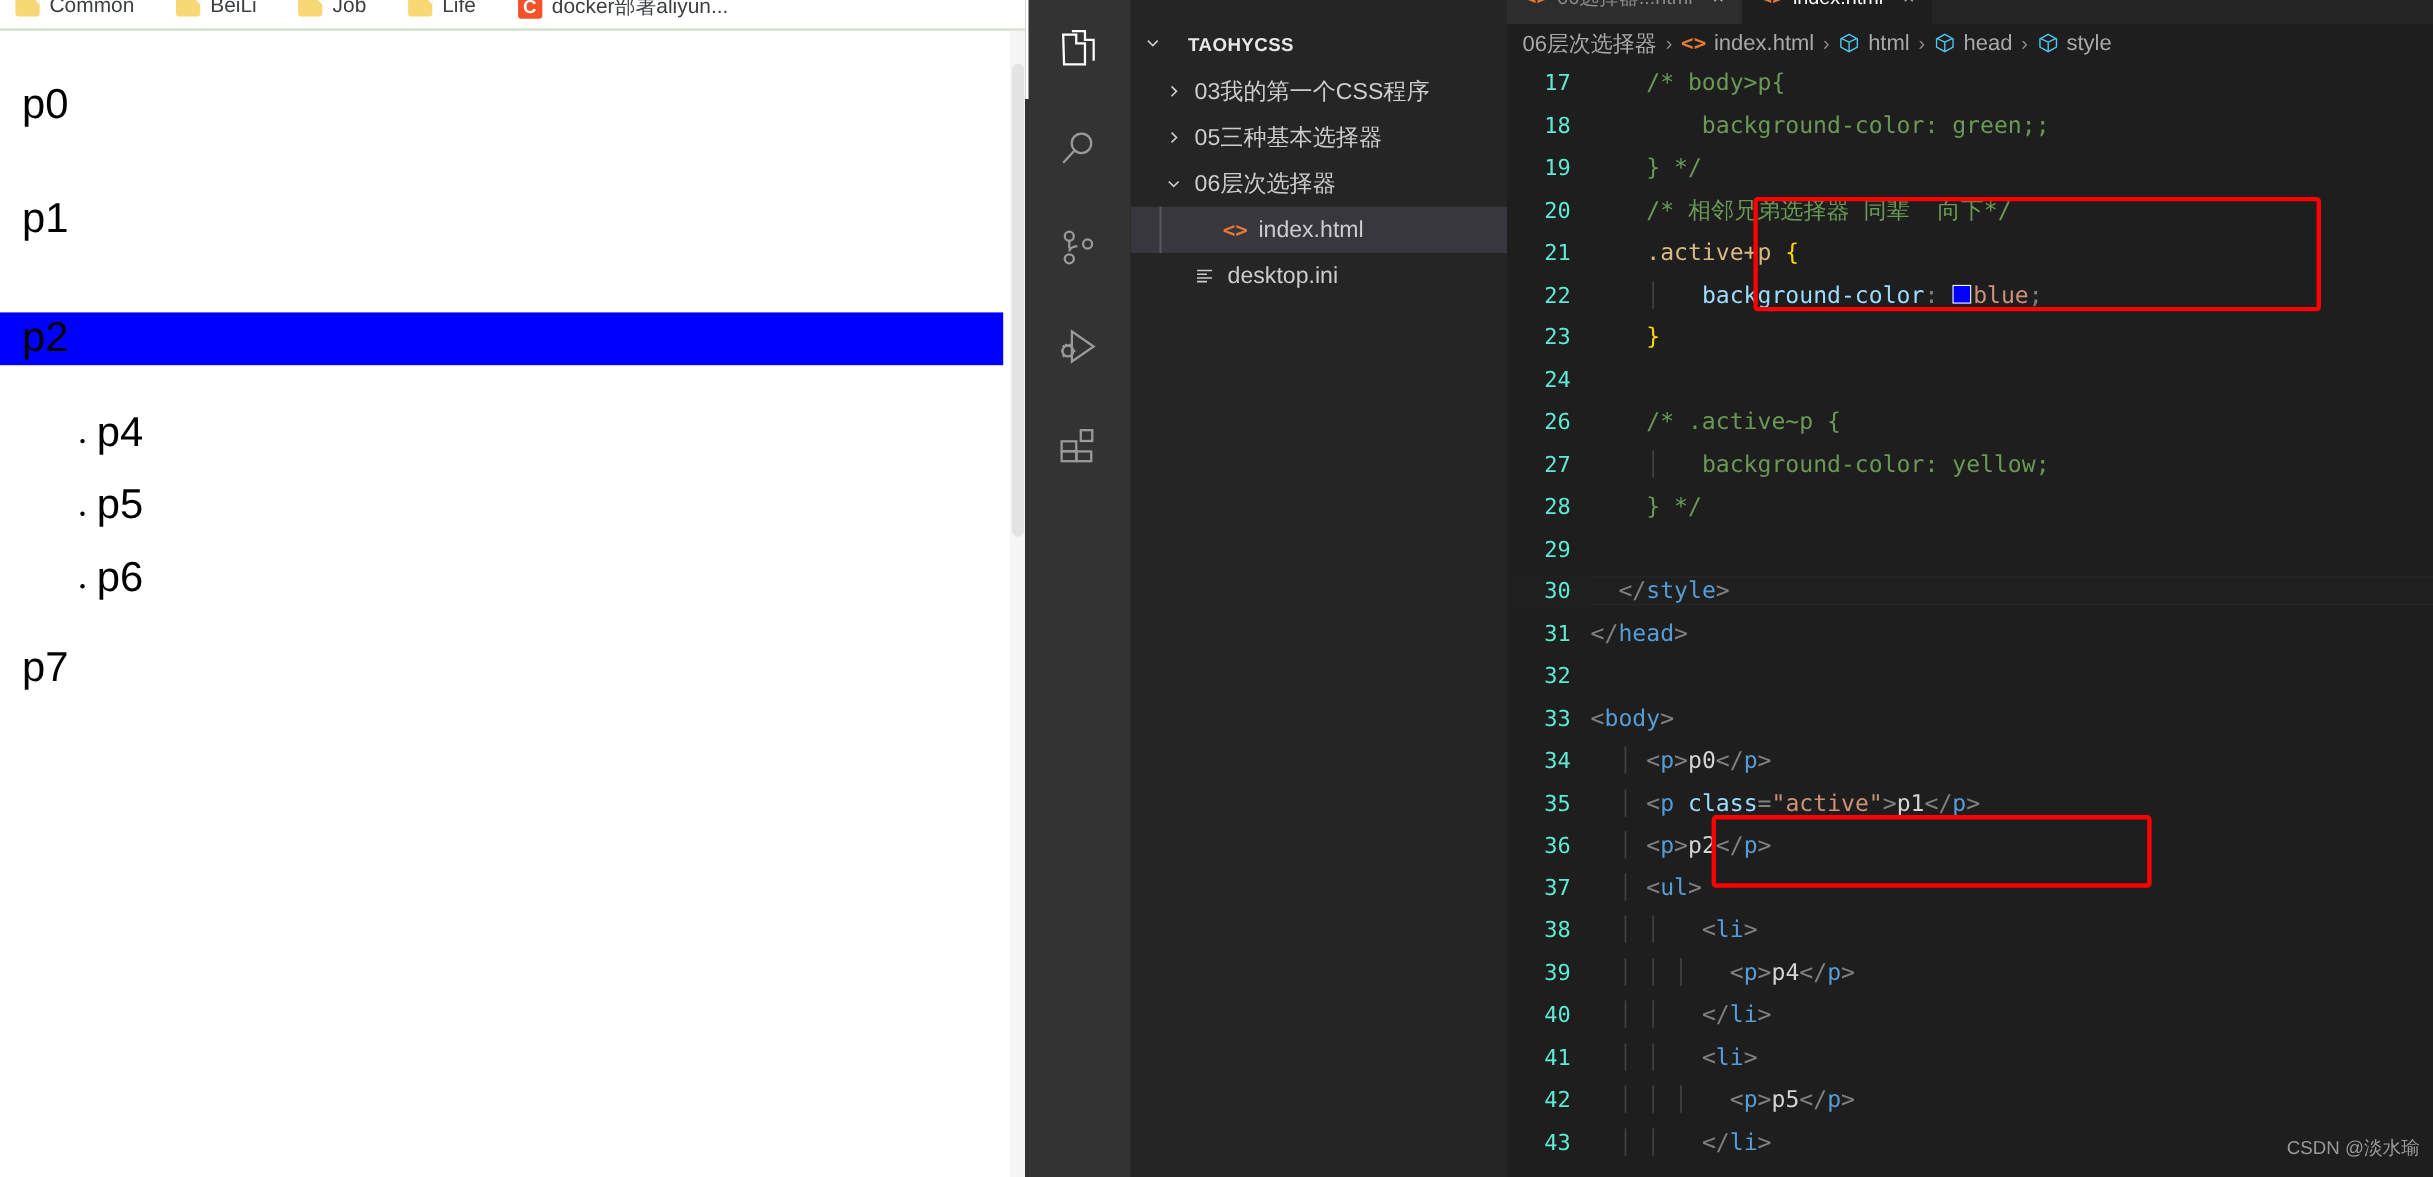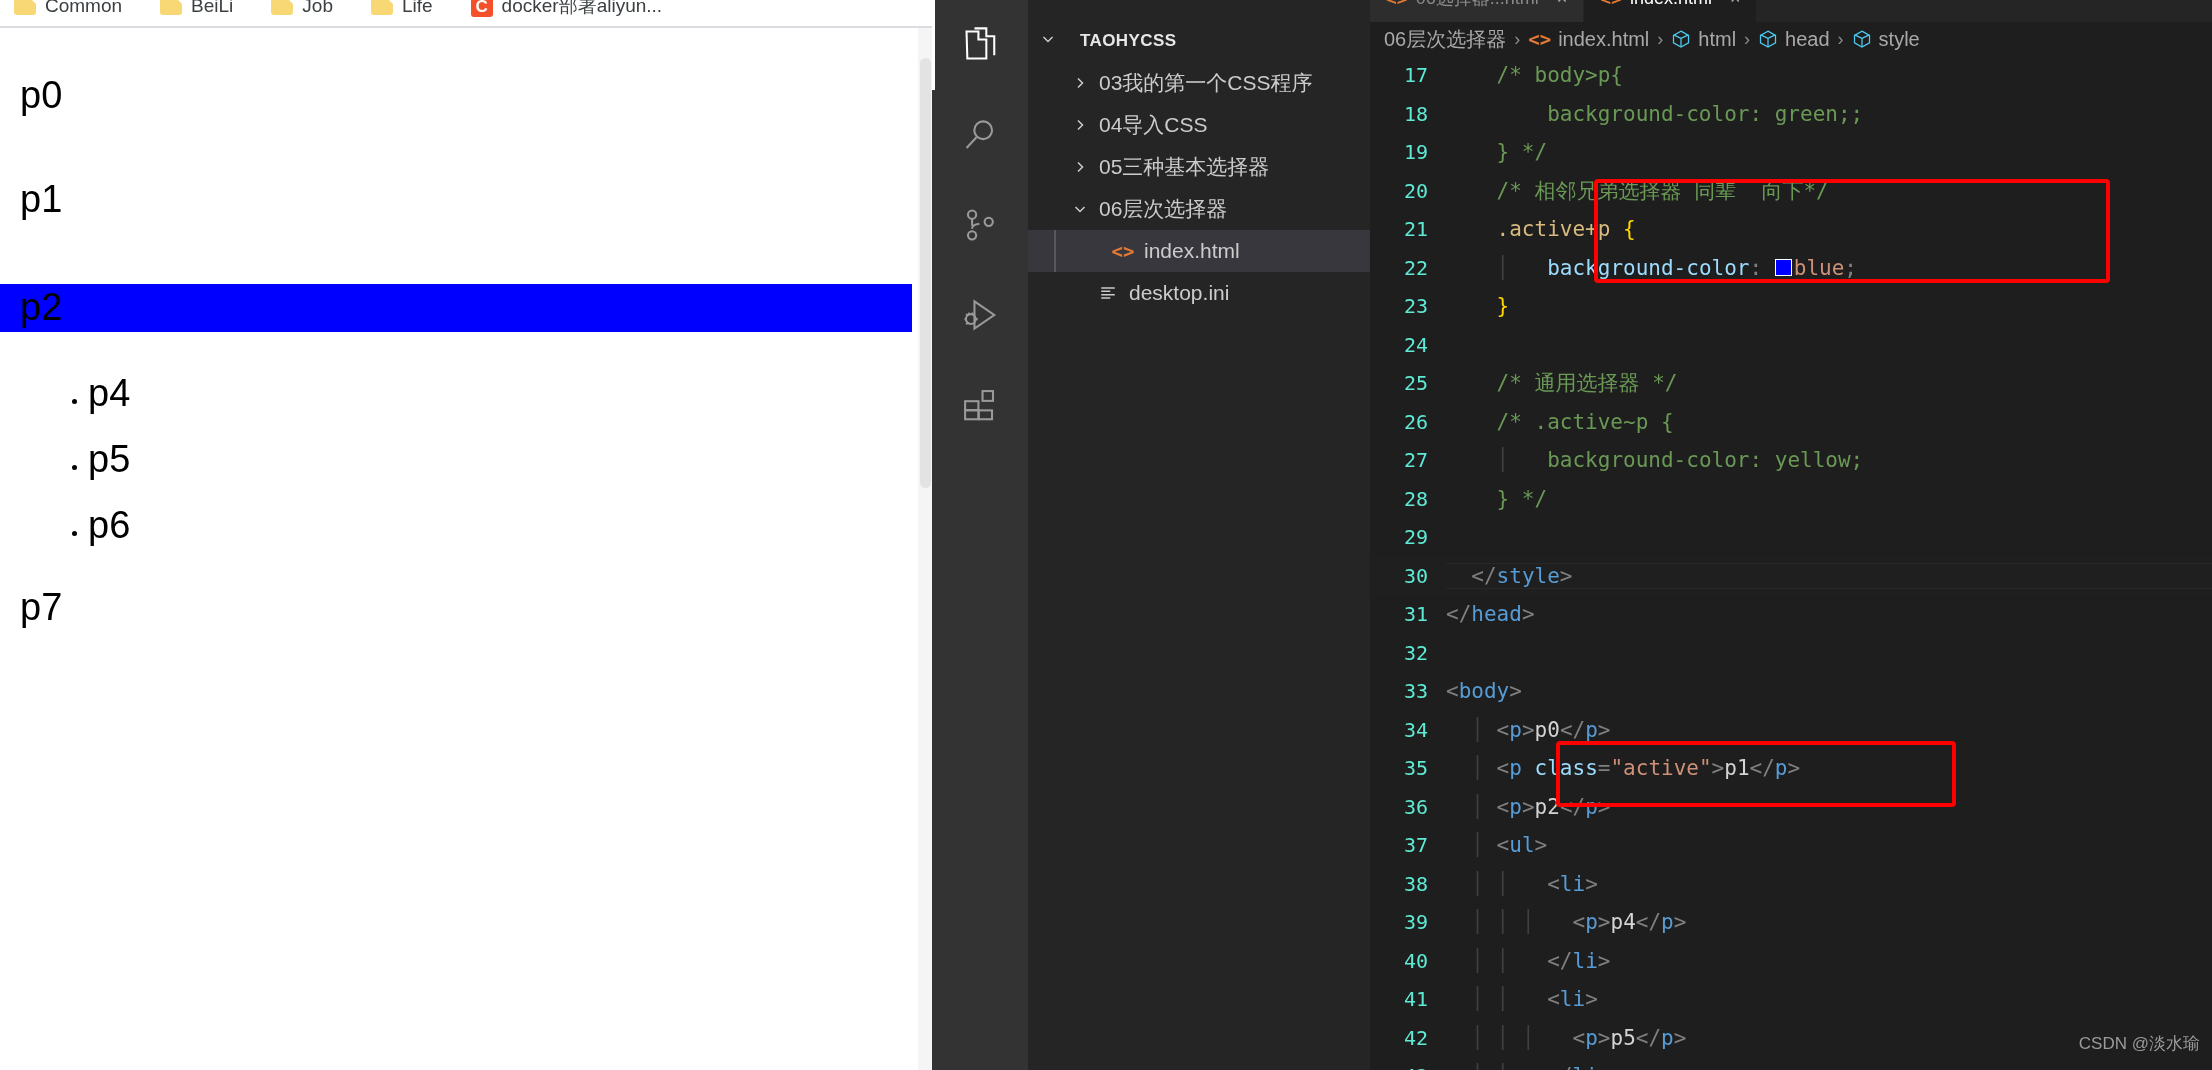--- a/index.html
+++ b/index.html
@@ -126,21 +126,21 @@
     font-family: "Liberation Sans", sans-serif;
     font-size: 17px; font-weight: bold; letter-spacing: .4px;
     color: #e7e7e7;
   }
   .tree { position: absolute; left:0; top: 62px; width: 342px; }
   .tree-row {
     height: 42px; display:flex; align-items:center;
     font-family: "Liberation Sans", sans-serif;
     font-size: 21px; color: #cccccc; white-space: nowrap;
   }
-  .tree-row.depth1 { padding-left: 39px; }
+  .tree-row.depth1 { padding-left: 26px; }
   .tree-row.depth2 { padding-left: 54px; }
   .tree-row.selected { background: #37373d; }
   .tree-row.selected:before {
     content:""; position:absolute; left:26px; width:2px; height:42px;
     background:#585858;
   }
   .chev { width: 26px; flex:none; display:flex; align-items:center; justify-content:center; }
   .file-icon { width: 30px; flex:none; display:flex; align-items:center; justify-content:center; }
 
   
@@ -350,28 +350,20 @@
               </svg>
             </span>
             <span style="margin-left: 6px;">03我的第一个CSS程序</span>
           </div>
           <div class="tree-row depth1" style="position: relative;">
             <span class="chev">
               <svg width="16" height="16" viewBox="0 0 16 16" fill="none" stroke="#cccccc" stroke-width="1.5">
                 <path d="M6 3.5L10.5 8 6 12.5"></path>
               </svg>
             </span>
-            <span style="margin-left: 6px;">04导入CSS</span>
-          </div>
-          <div class="tree-row depth1" style="position: relative;">
-            <span class="chev">
-              <svg width="16" height="16" viewBox="0 0 16 16" fill="none" stroke="#cccccc" stroke-width="1.5">
-                <path d="M6 3.5L10.5 8 6 12.5"></path>
-              </svg>
-            </span>
             <span style="margin-left: 6px;">05三种基本选择器</span>
           </div>
           <div class="tree-row depth1" style="position: relative;">
             <span class="chev">
               <svg width="16" height="16" viewBox="0 0 16 16" fill="none" stroke="#cccccc" stroke-width="1.5">
                 <path d="M3.5 6l4.5 4.5L12.5 6"></path>
               </svg>
             </span>
             <span style="margin-left: 6px;">06层次选择器</span>
           </div>
@@ -451,21 +443,20 @@
         </div>
       <div id="code">
           <div class="cline"><span class="gut">17</span><span class="ctext"><span class="tok-cmt">    /* body&gt;p{</span></span></div>
           <div class="cline"><span class="gut">18</span><span class="ctext"><span class="tok-cmt">        background-color: green;;</span></span></div>
           <div class="cline"><span class="gut">19</span><span class="ctext"><span class="tok-cmt">    } */</span></span></div>
           <div class="cline"><span class="gut">20</span><span class="ctext"><span class="tok-cmt">    /* 相邻兄弟选择器 同辈  向下*/</span></span></div>
           <div class="cline"><span class="gut">21</span><span class="ctext"><span class="tok-sel">    .active+p </span><span class="tok-brace">{</span></span></div>
           <div class="cline"><span class="gut">22</span><span class="ctext">    <span class="indent-guide">│</span>   <span class="tok-prop">background-color</span><span class="tok-punct">: </span><span class="swatch"></span><span class="tok-val">blue</span><span class="tok-punct">;</span></span></div>
           <div class="cline"><span class="gut">23</span><span class="ctext"><span class="tok-brace">    }</span></span></div>
           <div class="cline"><span class="gut">24</span><span class="ctext"></span></div>
-          <div class="cline"><span class="gut">25</span><span class="ctext"><span class="tok-cmt">    /* 通用选择器 */</span></span></div>
           <div class="cline"><span class="gut">26</span><span class="ctext"><span class="tok-cmt">    /* .active~p {</span></span></div>
           <div class="cline"><span class="gut">27</span><span class="ctext">    <span class="indent-guide">│</span>   <span class="tok-cmt">background-color: yellow;</span></span></div>
           <div class="cline"><span class="gut">28</span><span class="ctext"><span class="tok-cmt">    } */</span></span></div>
           <div class="cline"><span class="gut">29</span><span class="ctext"></span></div>
           <div class="cline cur"><span class="gut">30</span><span class="ctext">  <span class="tok-punct">&lt;/</span><span class="tok-tag">style</span><span class="tok-punct">&gt;</span></span></div>
           <div class="cline"><span class="gut">31</span><span class="ctext"><span class="tok-punct">&lt;/</span><span class="tok-tag">head</span><span class="tok-punct">&gt;</span></span></div>
           <div class="cline"><span class="gut">32</span><span class="ctext"></span></div>
           <div class="cline"><span class="gut">33</span><span class="ctext"><span class="tok-punct">&lt;</span><span class="tok-tag">body</span><span class="tok-punct">&gt;</span></span></div>
           <div class="cline"><span class="gut">34</span><span class="ctext">  <span class="indent-guide">│</span> <span class="tok-punct">&lt;</span><span class="tok-tag">p</span><span class="tok-punct">&gt;</span><span class="tok-txt">p0</span><span class="tok-punct">&lt;/</span><span class="tok-tag">p</span><span class="tok-punct">&gt;</span></span></div>
           <div class="cline"><span class="gut">35</span><span class="ctext">  <span class="indent-guide">│</span> <span class="tok-punct">&lt;</span><span class="tok-tag">p</span> <span class="tok-attr">class</span><span class="tok-punct">=</span><span class="tok-str">"active"</span><span class="tok-punct">&gt;</span><span class="tok-txt">p1</span><span class="tok-punct">&lt;/</span><span class="tok-tag">p</span><span class="tok-punct">&gt;</span></span></div>

